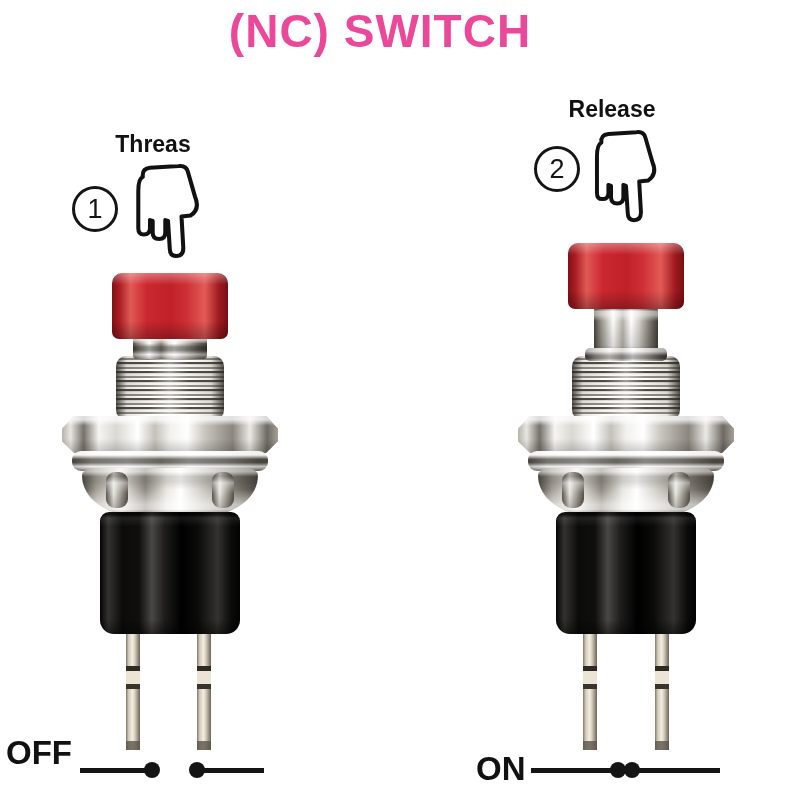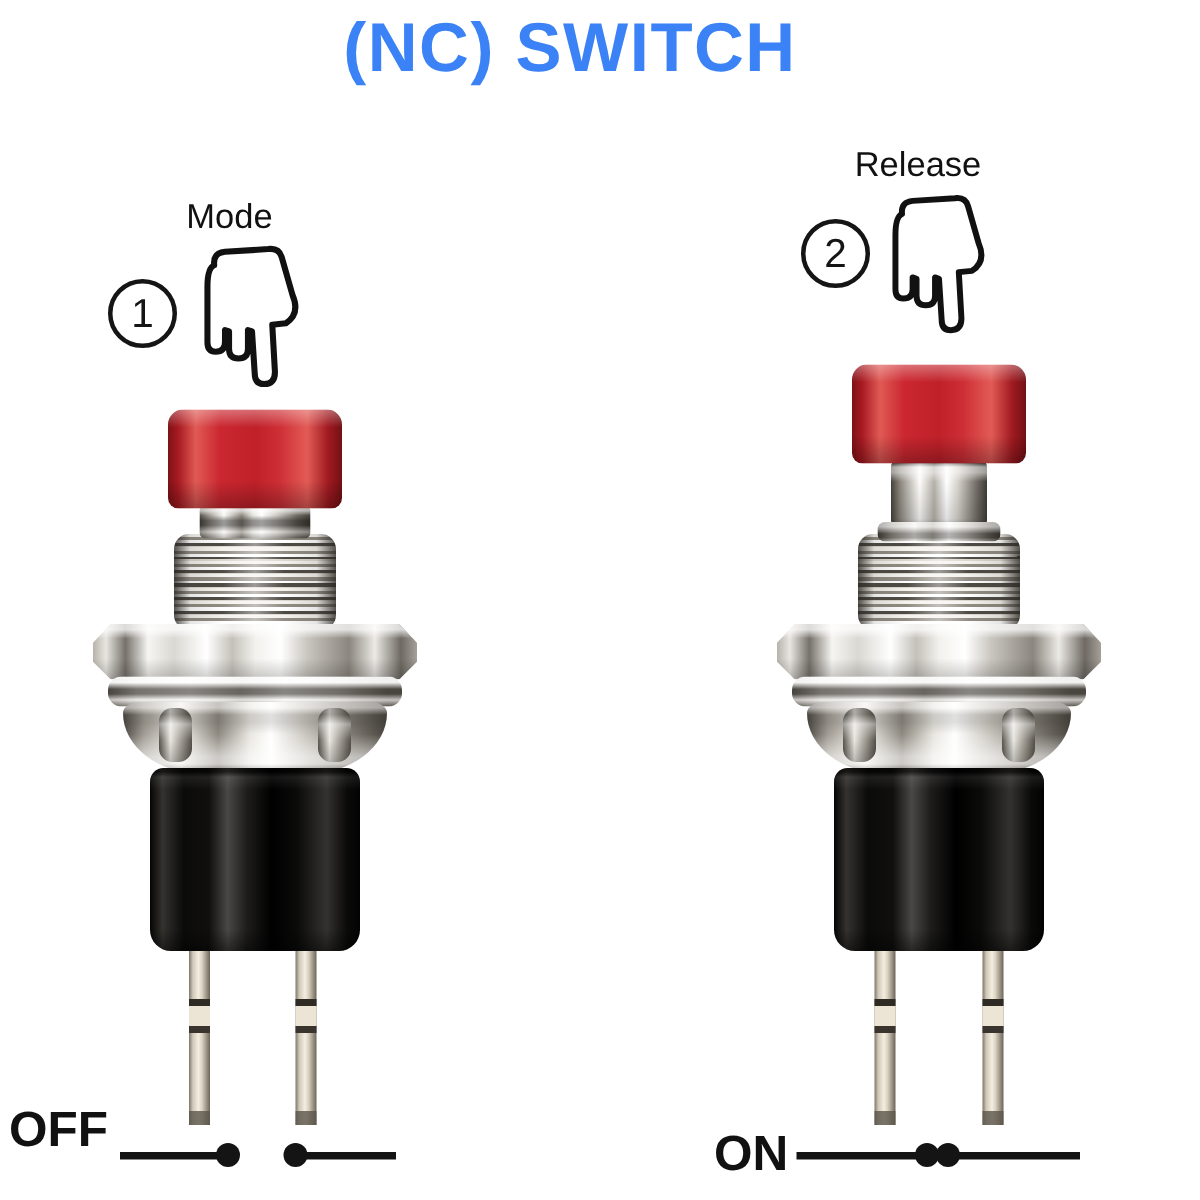--- a/index.html
+++ b/index.html
@@ -6,29 +6,29 @@
   .stage {
     position:relative; width:800px; height:800px; background:#ffffff;
     overflow:hidden; font-family:"Liberation Sans", sans-serif; color:#111;
   }
   .abs { position:absolute; }
 
   
   .title {
     top:4px; left:380px; transform:translateX(-50%);
     font-size:46px; font-weight:bold; letter-spacing:1px;
-    color:#3b82f6; white-space:nowrap;
+    color:#ec4899; white-space:nowrap;
   }
   .subtitle {
     top:64px; left:366px; transform:translateX(-50%);
     font-size:31px; color:#1a1a1a; white-space:nowrap;
   }
 
   
-  .action-label { font-size:23px; font-weight:normal; white-space:nowrap; transform:translateX(-50%); }
+  .action-label { font-size:23px; font-weight:bold; white-space:nowrap; transform:translateX(-50%); }
   .badge {
     width:40px; height:40px; border:3.5px solid #151515; border-radius:50%;
     display:flex; align-items:center; justify-content:center;
     font-size:27px; font-weight:normal; color:#151515;
   }
   .hand-icon svg { display:block; }
 
   
   .switch { width:230px; height:514px; }
   .part { position:absolute; }
@@ -105,21 +105,21 @@
   .wire { height:5px; background:#141414; }
   .dot  { width:16px; height:16px; border-radius:50%; background:#141414; }
 </style>
 </head>
 <body>
 
 <div class="stage">
 
   <div class="abs title">(NC) SWITCH</div>
 
-  <div class="abs action-label" style="left:153px; top:131px;">Mode</div>
+  <div class="abs action-label" style="left:153px; top:131px;">Threas</div>
   <div class="abs badge" style="left:72px; top:186px;">
     <span>1</span>
   </div>
   <div class="abs hand-icon" style="left:123px; top:158px; z-index:6;">
     <svg width="90" height="116" viewBox="0 0 100 115">
       <path d="M22,14 Q21,5 30,4 L62,2 Q70,1 72,8 L80,36 Q86,50 75,57 L65,58 L67,93 Q67,102 59,102 Q52,102 52,94 L50,63 L47,62 L47,76 Q47,83 40,83 Q33,83 33,76 L33,63 L30,62 L30,71 Q30,78 23,78 Q17,78 17,71 L17,30 Q17,16 22,14 Z" fill="#ffffff" stroke="#111111" stroke-width="4.5" stroke-linejoin="round" stroke-linecap="round"></path>
     </svg>
   </div>
 
   <div class="abs action-label" style="left:612px; top:96px;">Release</div>

